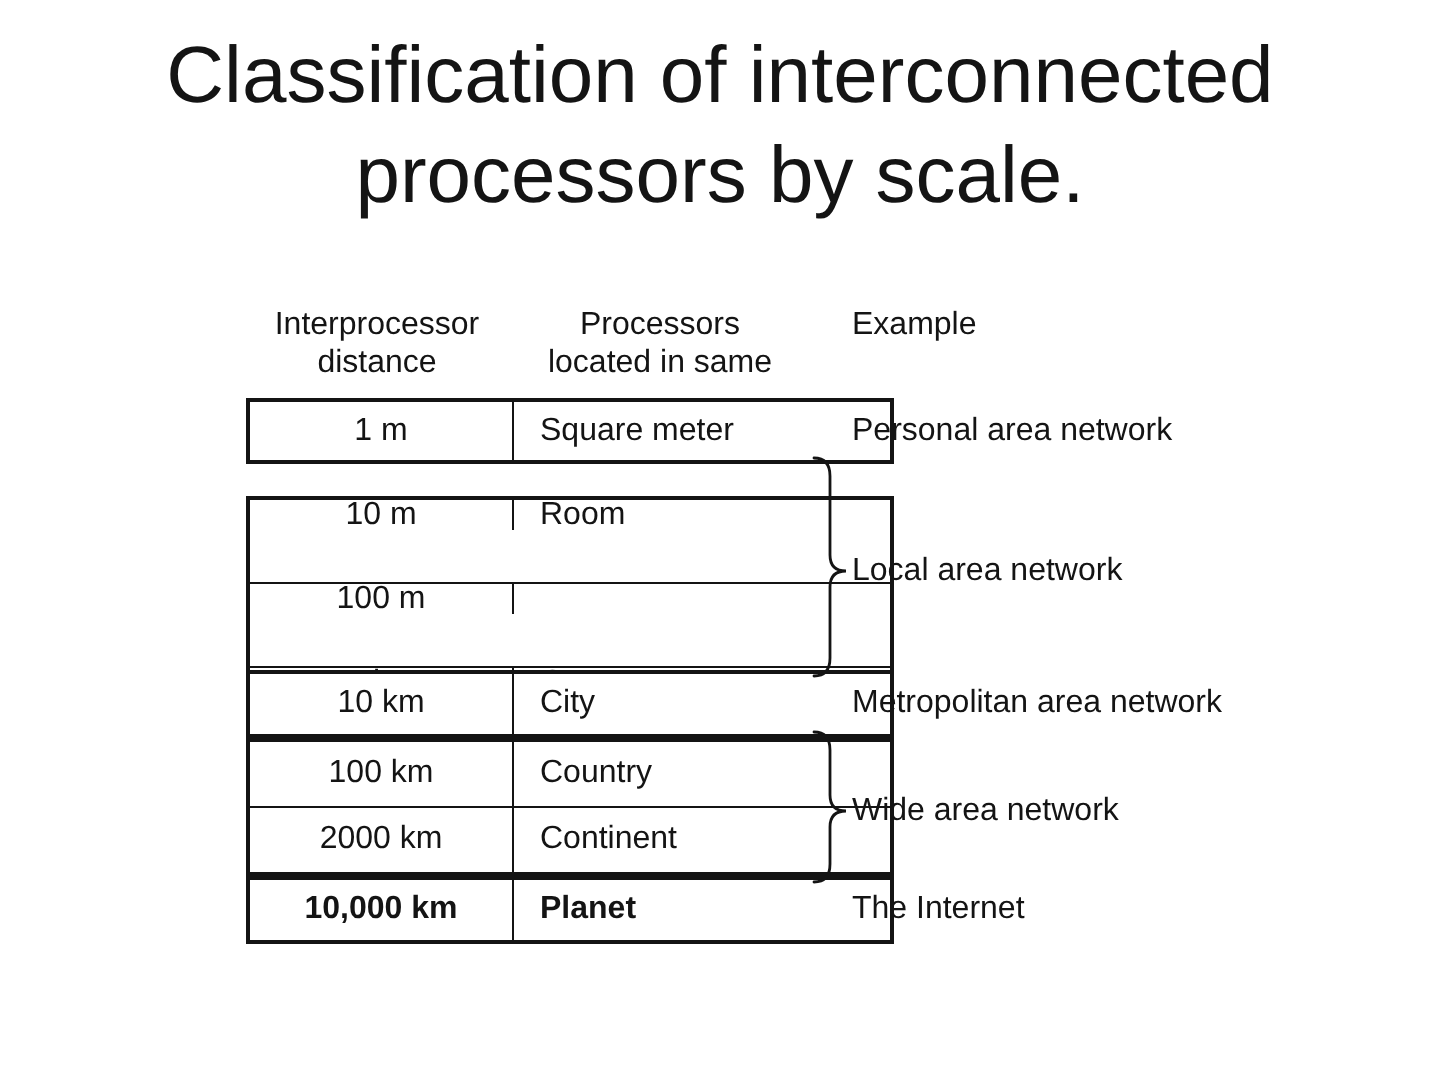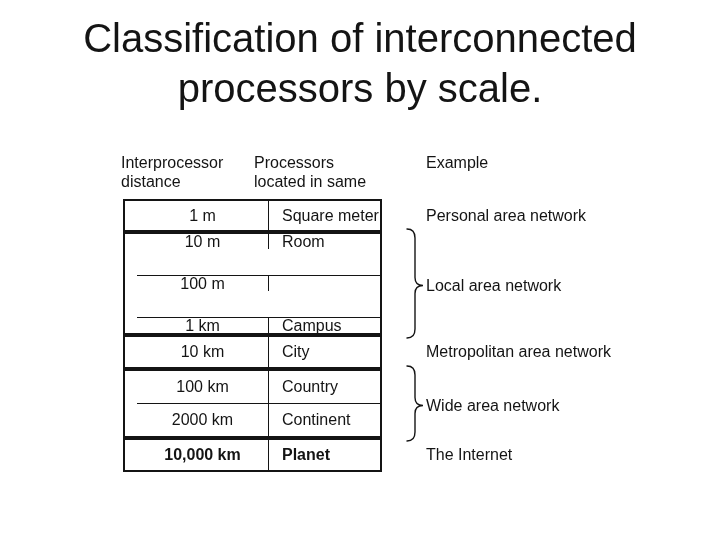--- a/index.html
+++ b/index.html
@@ -25,36 +25,36 @@
     font-size: 40px;
     line-height: 50px;
     font-weight: 400;
     text-align: center;
     color: var(--ink, #141414);
   }
   .colhead {
     position: absolute;
     font-size: 16px;
     line-height: 19px;
+    text-align: center;
     white-space: nowrap;
   }
   #colhead-distance { left: 121px; top: 153px; width: 135px; }
   #colhead-location { left: 254px; top: 153px; width: 152px; }
   #colhead-example  { left: 426px; top: 153px; text-align: right; }
 
   .group {
     position: absolute;
     left: 123px;
-    width: 259px;
+    width: 324px;
     box-sizing: border-box;
     border: 2px solid var(--ink, #141414);
     display: flex;
     flex-direction: column;
     background: var(--bg, #ffffff);
-    padding-left: 12px;
   }
   .trow { flex: 1; display: flex; min-height: 0; }
   .trow + .trow { border-top: 1px solid var(--ink, #141414); }
   .cell-dist {
     width: 131px;
     border-right: 1px solid var(--ink, #141414);
     display: flex;
     align-items: center;
     justify-content: center;
     font-size: 16px;
@@ -96,21 +96,21 @@
 
     <div class="colhead" id="colhead-example">Example</div>
 
     <div id="table-groups">
         <div class="group" style="top: 199px; height: 33px;">
           <div class="trow">
             <div class="cell-dist">1 m</div>
             <div class="cell-loc">Square meter</div>
           </div>
         </div>
-        <div class="group" style="top: 232px; height: 103px; gap: 26px;">
+        <div class="group" style="top: 248px; height: 103px; gap: 26px;">
           <div class="trow">
             <div class="cell-dist">10 m</div>
             <div class="cell-loc">Room</div>
           </div>
           <div class="trow">
             <div class="cell-dist">100 m</div>
           </div>
           <div class="trow">
             <div class="cell-dist">1 km</div>
             <div class="cell-loc">Campus</div>

